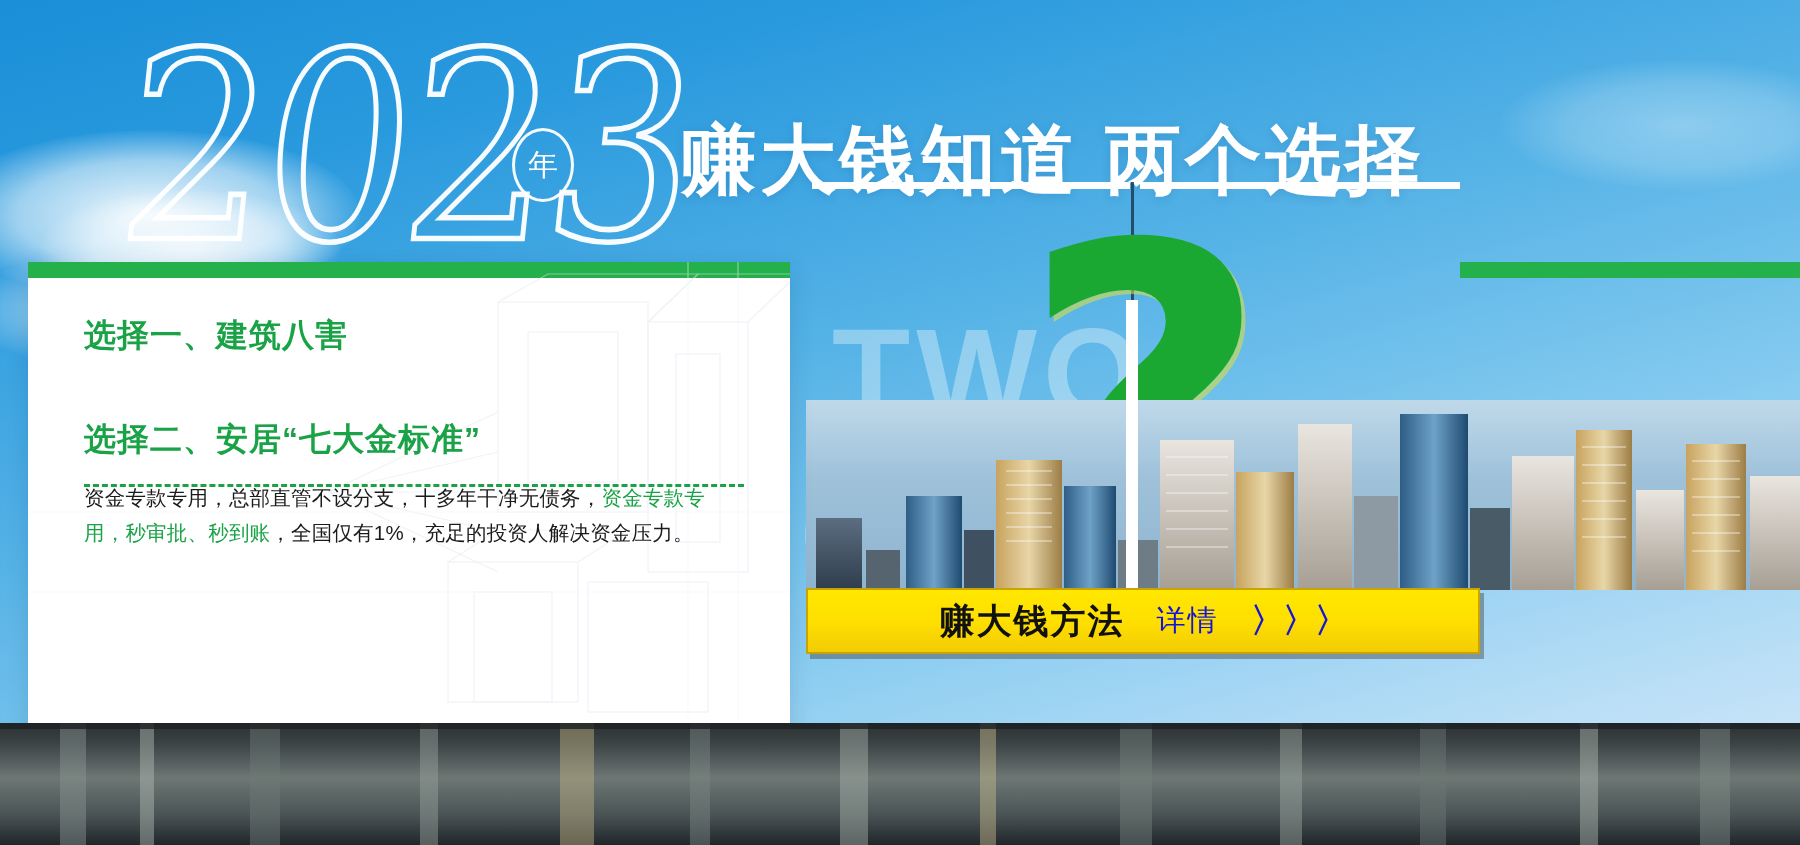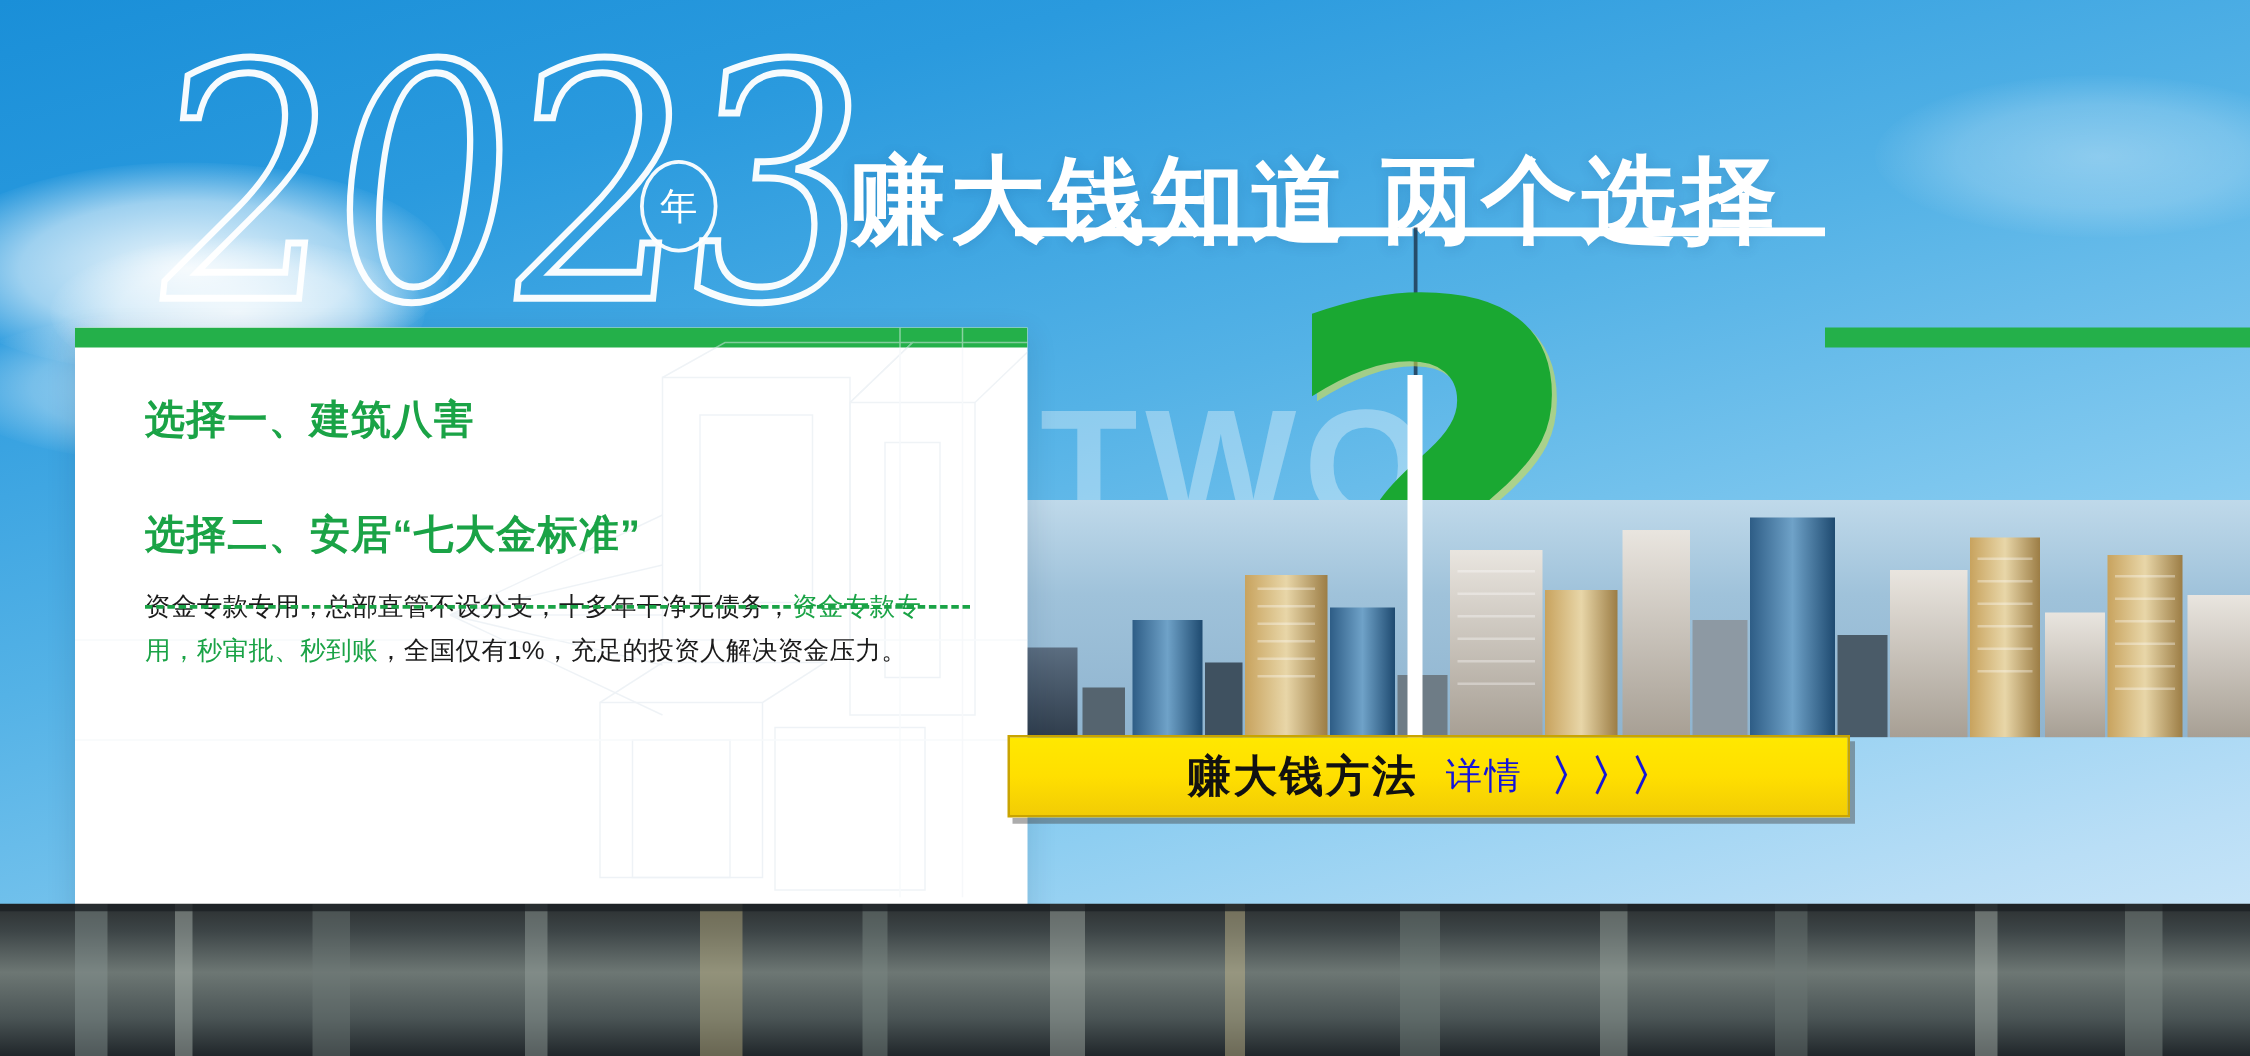--- a/index.html
+++ b/index.html
@@ -139,21 +139,21 @@
     position: absolute;
     left: 0; bottom: 0;
     width: 1800px; height: 122px;
     background: linear-gradient(180deg,#2b2f30 0%, #3d4547 18%, #6d7774 45%, #4a5455 75%, #20262a 100%);
     overflow: hidden;
   }
 
   
   .card {
     position: absolute;
-    left: 60px; top: 262px;
+    left: 28px; top: 262px;
     width: 762px; height: 568px;
     background: #ffffff;
     box-shadow: 0 6px 22px rgba(0,40,80,.14);
     overflow: hidden;
   }
   .card-topbar {
     position: absolute; left: 0; top: 0;
     width: 100%; height: 16px;
     background: #24b04a;
   }
@@ -181,42 +181,42 @@
   }
   .sec-body .g { color: #1aa346; }
 
   .dashed {
     position: absolute;
     left: 56px; top: 222px;
     width: 660px; height: 0;
     border-top: 3px dashed #1aa346;
   }
 
-  .sec2 { margin-top: 48px; }
+  .sec2 { margin-top: 60px; }
 
   
   .green-accent {
     position: absolute;
     left: 1460px; top: 262px;
     width: 340px; height: 16px;
     background: #24b04a;
   }
 
   
   .cta {
     position: absolute;
     left: 806px; top: 588px;
     width: 674px; height: 66px;
     background: linear-gradient(180deg,#ffe800 0%, #ffdf00 50%, #f2cc05 100%);
     border: 2px solid #c9a400;
     box-shadow: 4px 5px 0 rgba(70,70,70,.45);
     display: flex;
     align-items: center;
     justify-content: center;
-    gap: 22px;
+    gap: 32px;
   }
   .cta-main {
     color: #111111;
     font-size: 35px;
     font-weight: 700;
     letter-spacing: 2px;
   }
   .cta-link {
     color: #1414d8;
     font-size: 29px;

